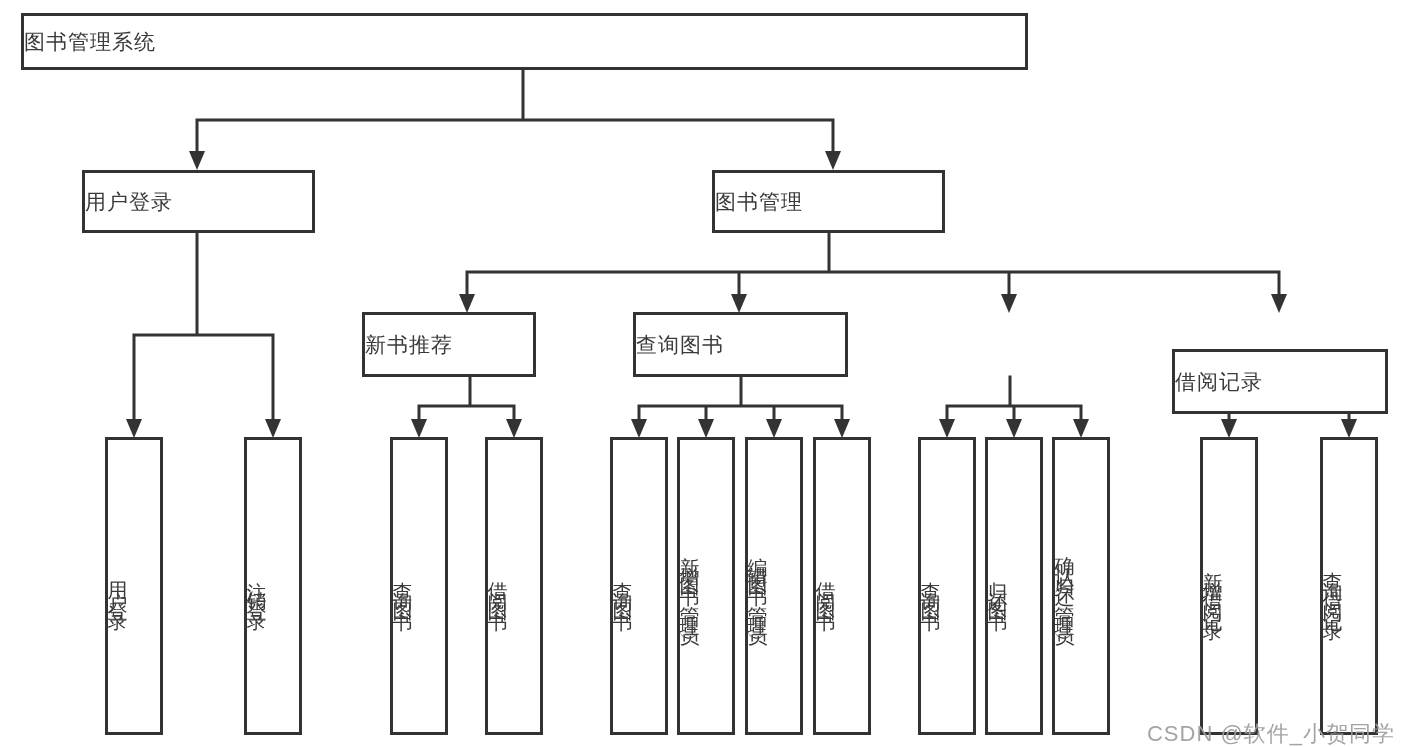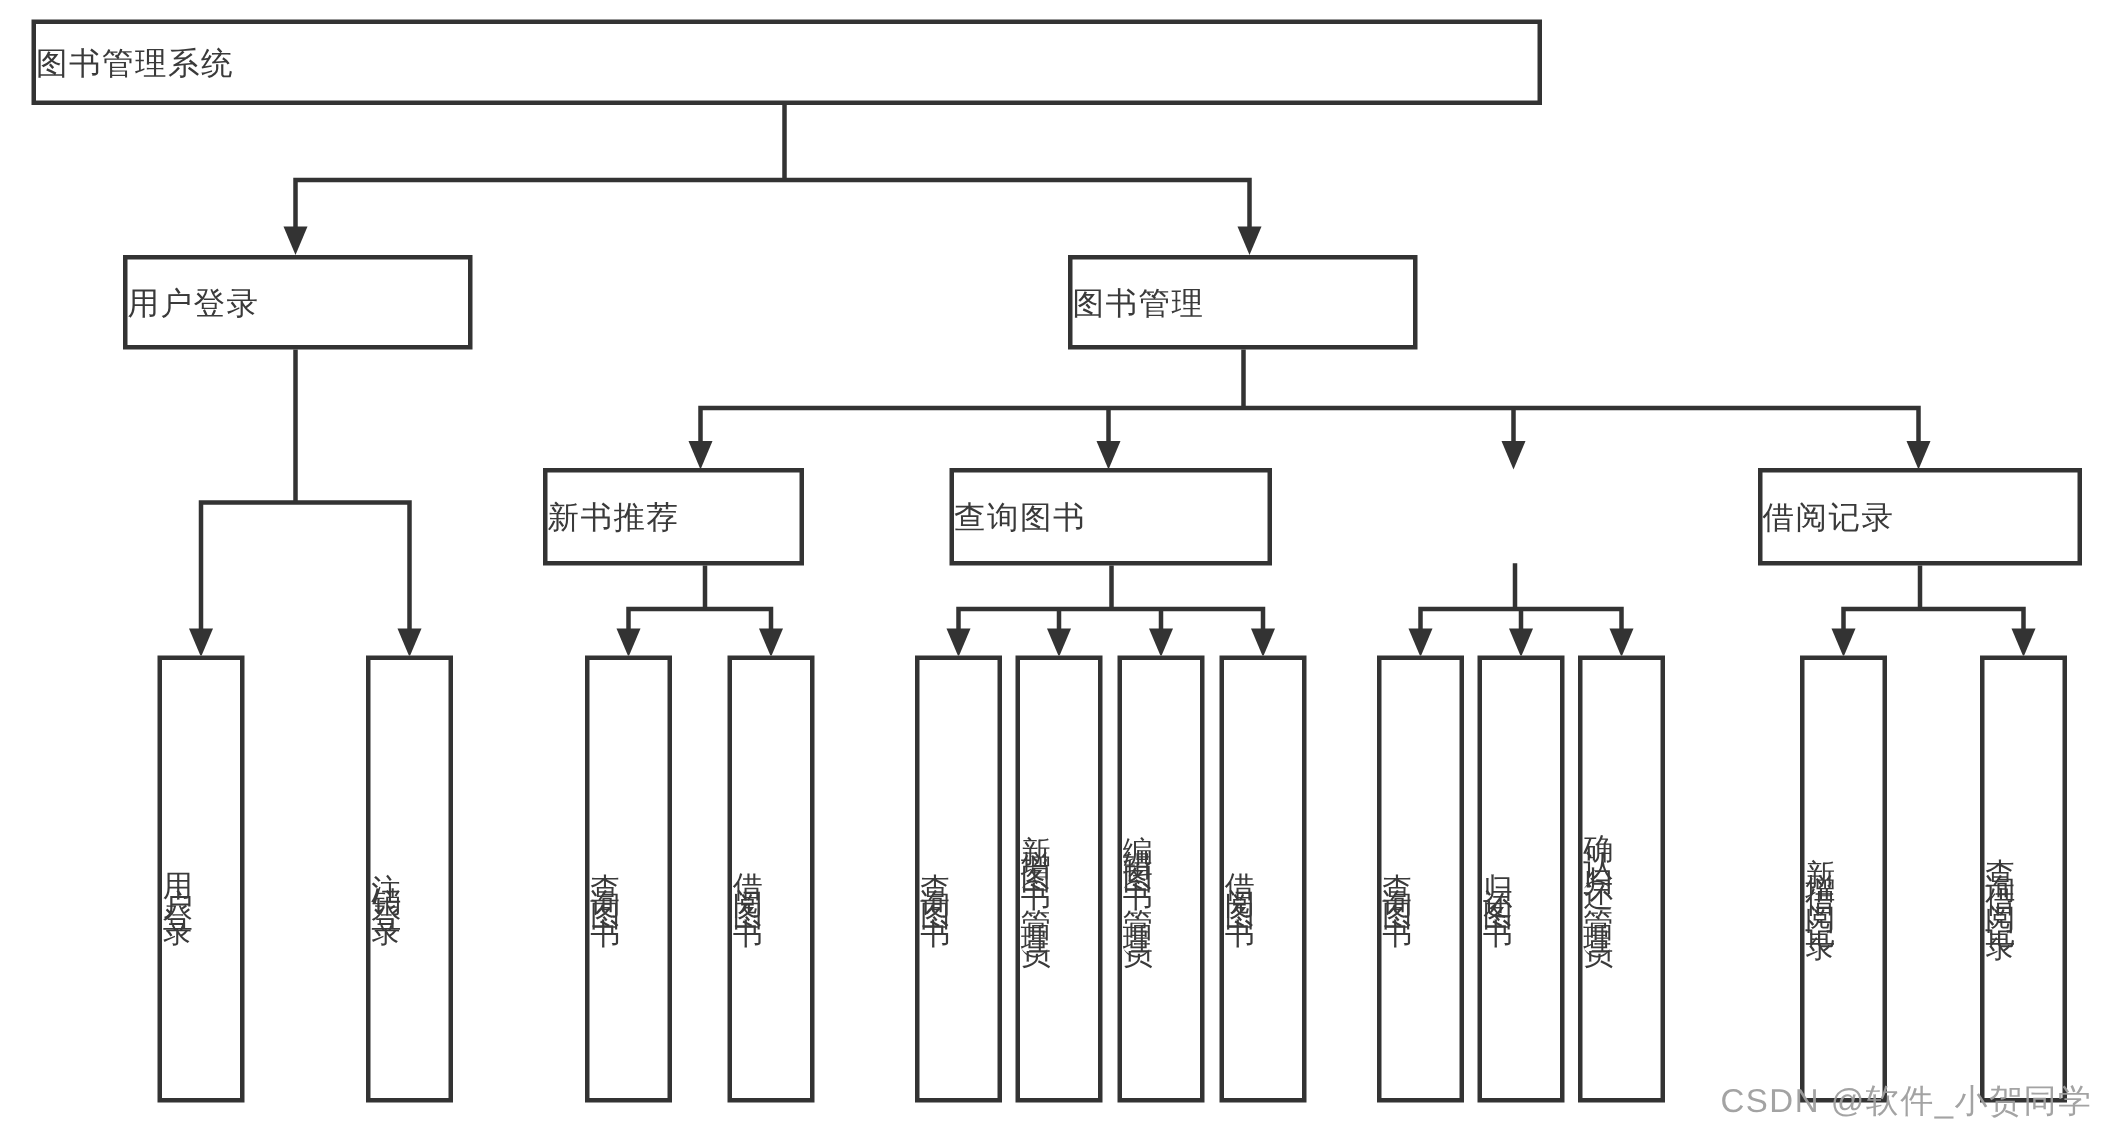--- a/index.html
+++ b/index.html
@@ -47,21 +47,21 @@
   
   .n-root  { left: 21px;   top: 13px;  width: 1007px; height: 57px; }
   
   .n-l2a   { left: 82px;   top: 170px; width: 233px;  height: 63px; }
   .n-l2b   { left: 712px;  top: 170px; width: 233px;  height: 63px; }
   
   .n-l3    { top: 312px; height: 65px; }
   .n-l3a   { left: 362px;  width: 174px; }
   .n-l3b   { left: 633px;  width: 215px; }
   .n-l3c   { left: 903px;  width: 215px; }
-  .n-l3d   { left: 1172px; width: 216px; }
+  .n-l3d   { left: 1172px; width: 216px; margin-top: 37px; }
   
   .leaf    { top: 437px; width: 58px; height: 298px; }
   .lf-1    { left: 105px; }
   .lf-2    { left: 244px; }
   .lf-3    { left: 390px; }
   .lf-4    { left: 485px; }
   .lf-5    { left: 610px; }
   .lf-6    { left: 677px; }
   .lf-7    { left: 745px; }
   .lf-8    { left: 813px; }

